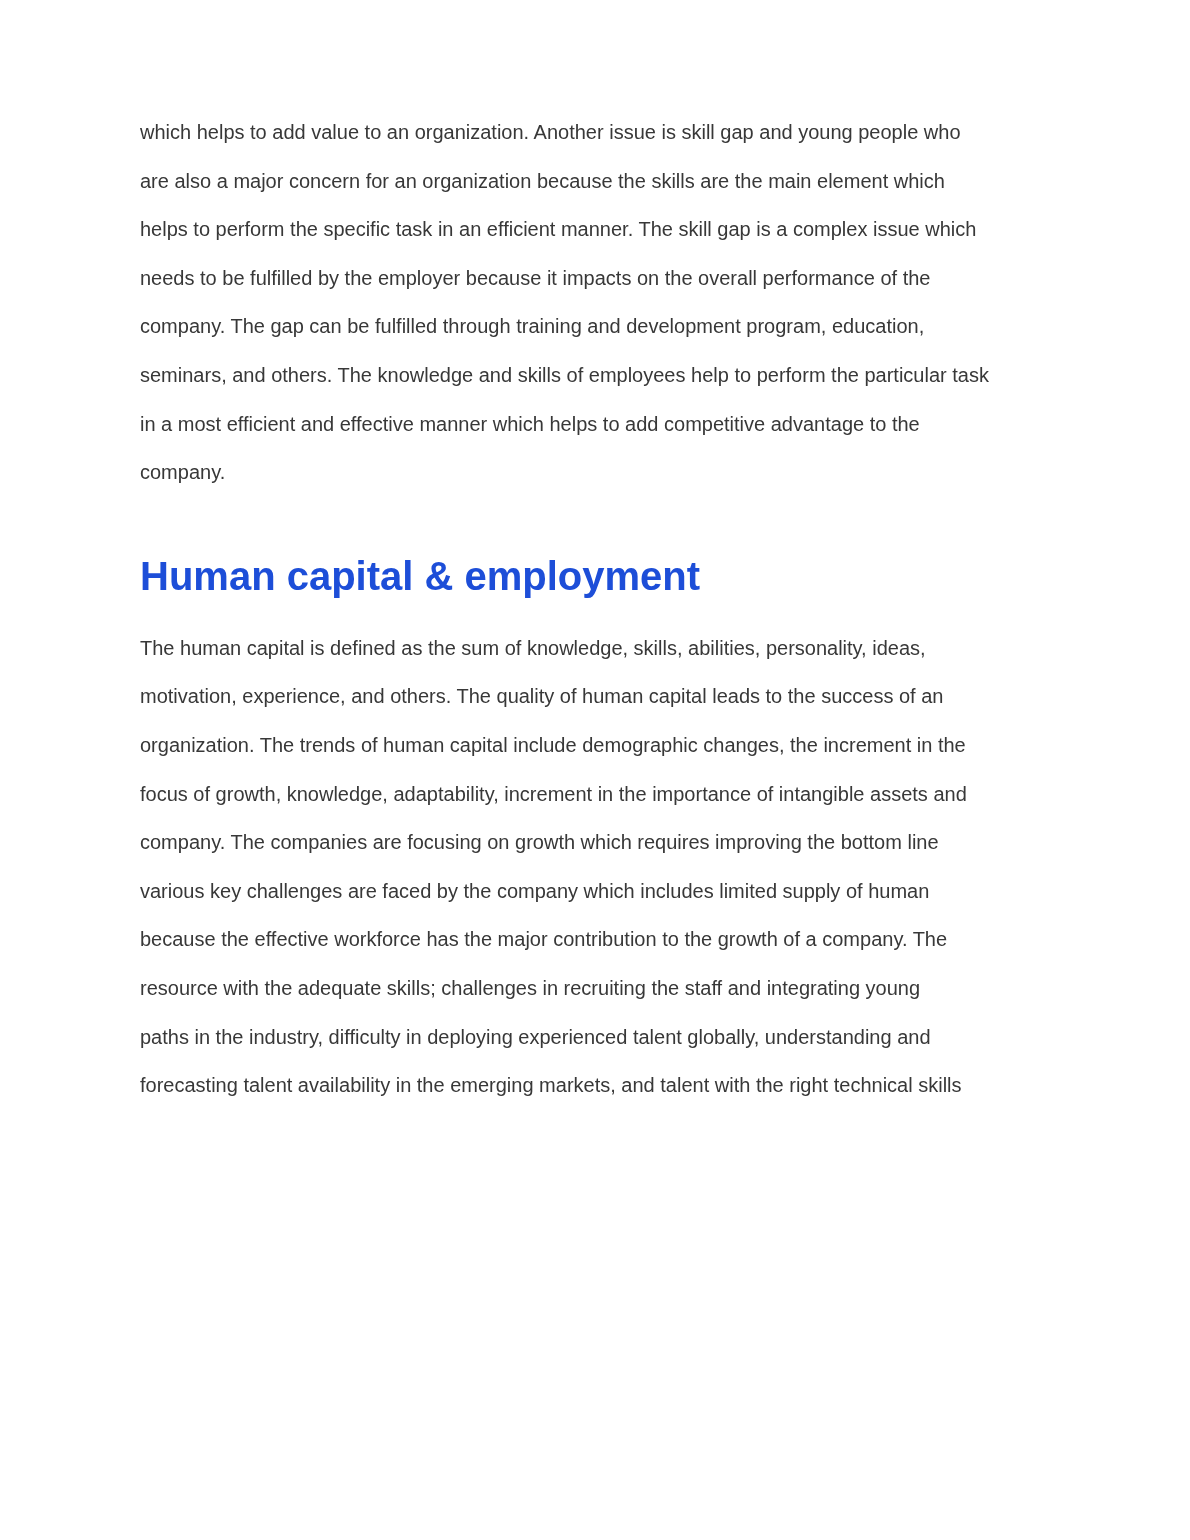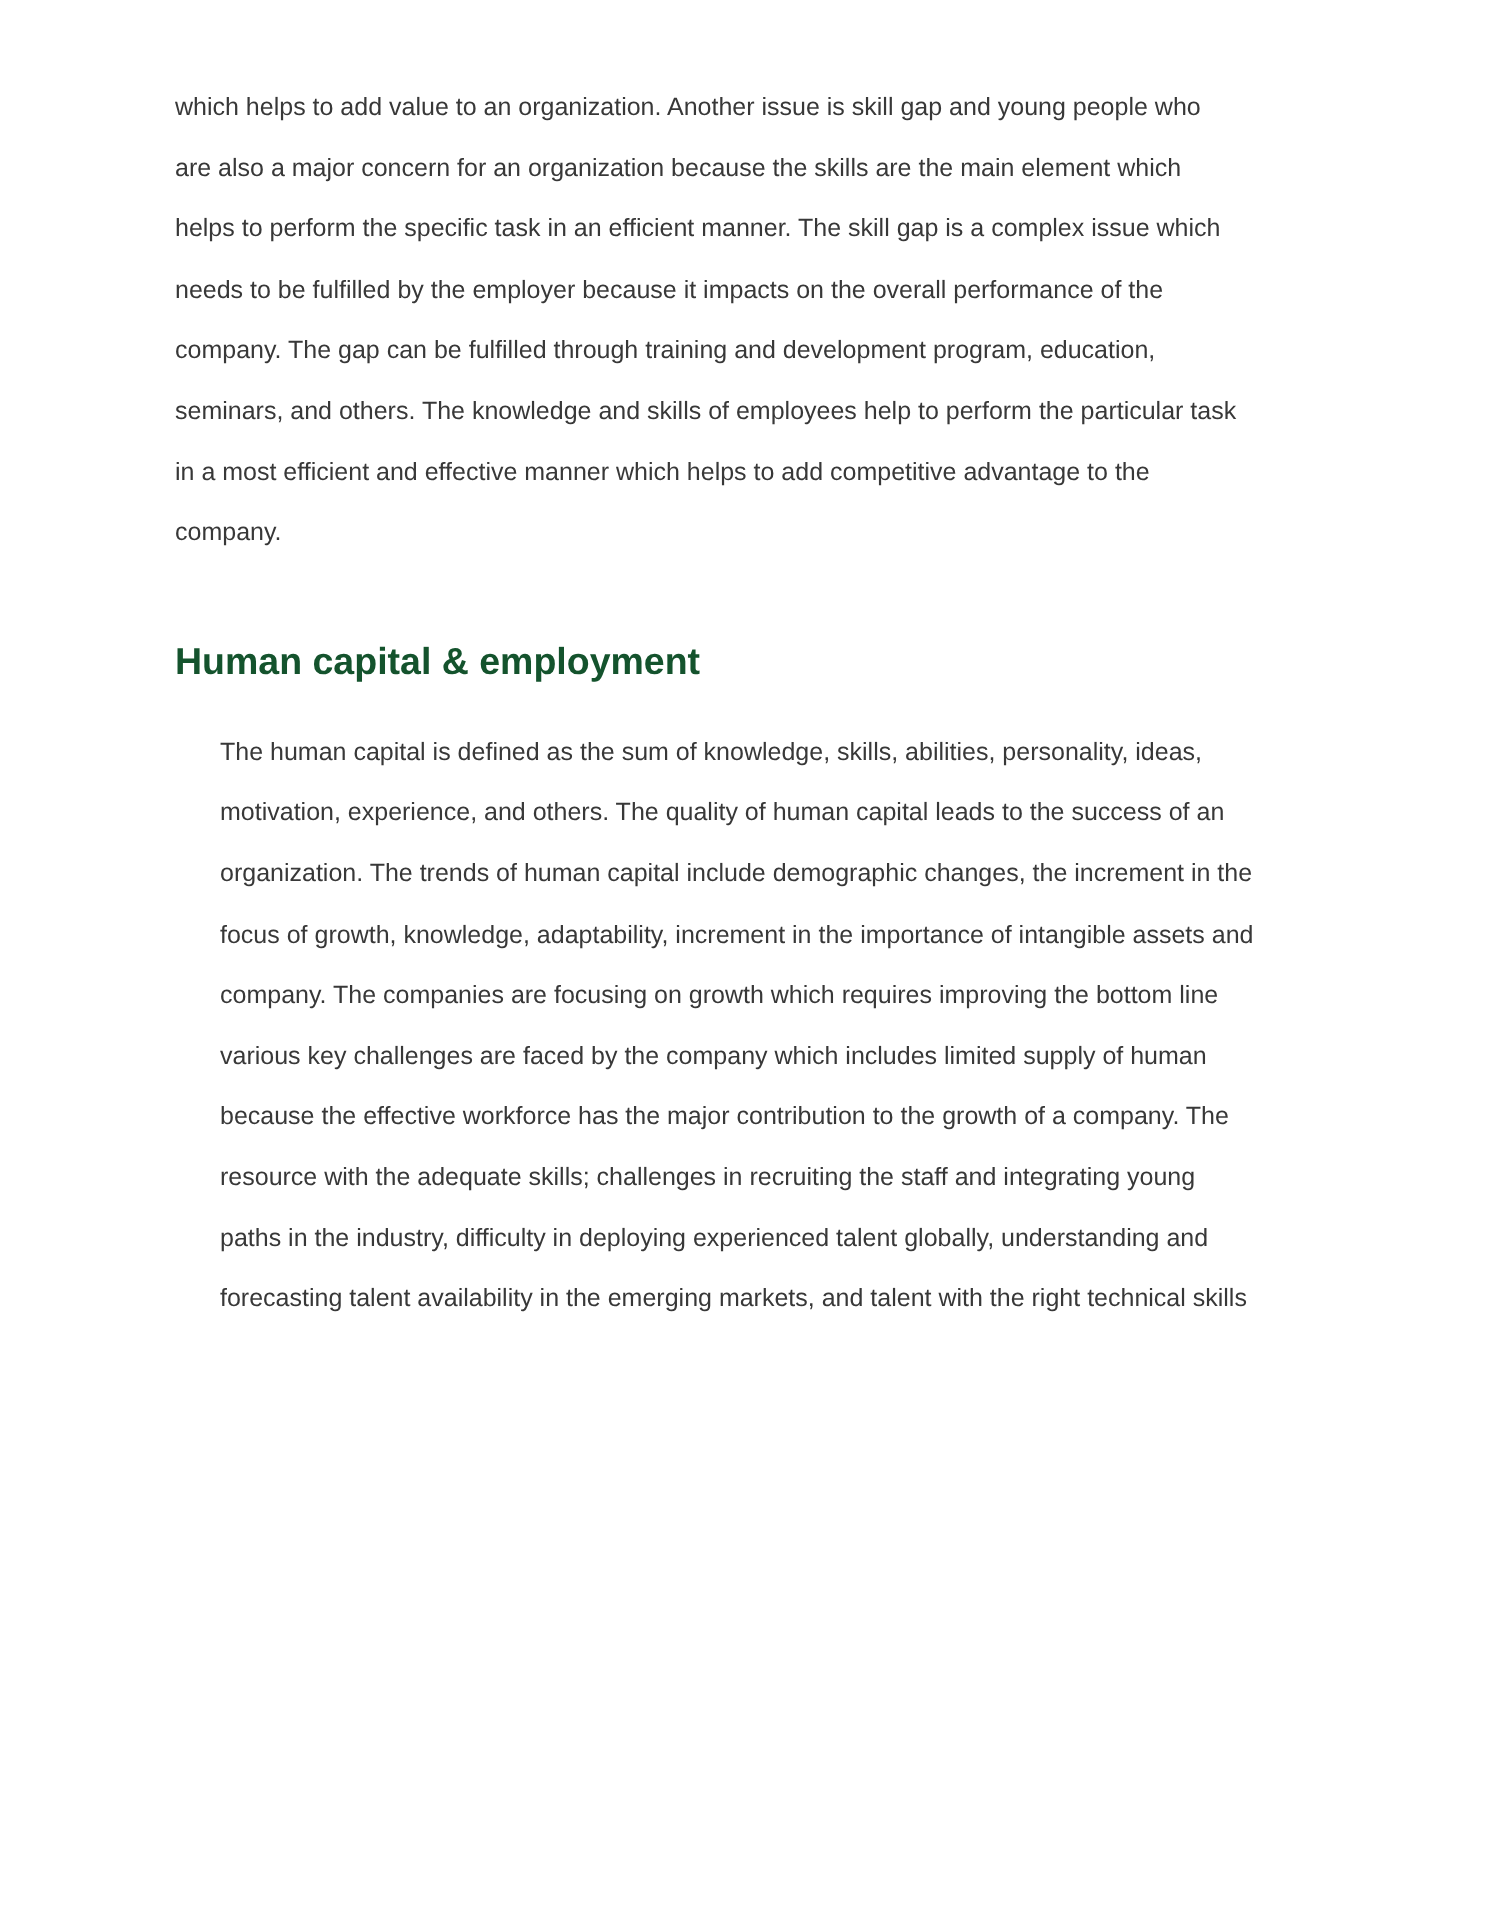--- a/index.html
+++ b/index.html
@@ -13,44 +13,43 @@
     height: 1540px;
     background: #ffffff;
     overflow: hidden;
     font-family: "Liberation Sans", "DejaVu Sans", sans-serif;
   }
   .content {
     position: absolute;
     left: 140px;
     top: 0;
     width: 930px;
-    padding-top: 62px;
+    padding-top: 108px;
   }
   .para {
     margin: 0;
     font-size: 20px;
     line-height: 48.6px;
     font-weight: 400;
     color: #383838;
   }
   .para .line {
     display: block;
     white-space: nowrap;
   }
   .heading {
     margin: 59px 0 0 0;
-    font-size: 30px;
+    font-size: 40px;
     line-height: 40px;
     font-weight: 700;
-    color: #14532d;
+    color: #1d4ed8;
     white-space: nowrap;
   }
   .para-after-heading {
     margin-top: 28px;
-    margin-left: 36px;
   }
 </style>
 </head>
 <body>
 
 <div class="page">
   <div class="content">
     <p class="para" id="para1">
         <span class="line">which helps to add value to an organization. Another issue is skill gap and young people who</span>
         <span class="line">are also a major concern for an organization because the skills are the main element which</span>

